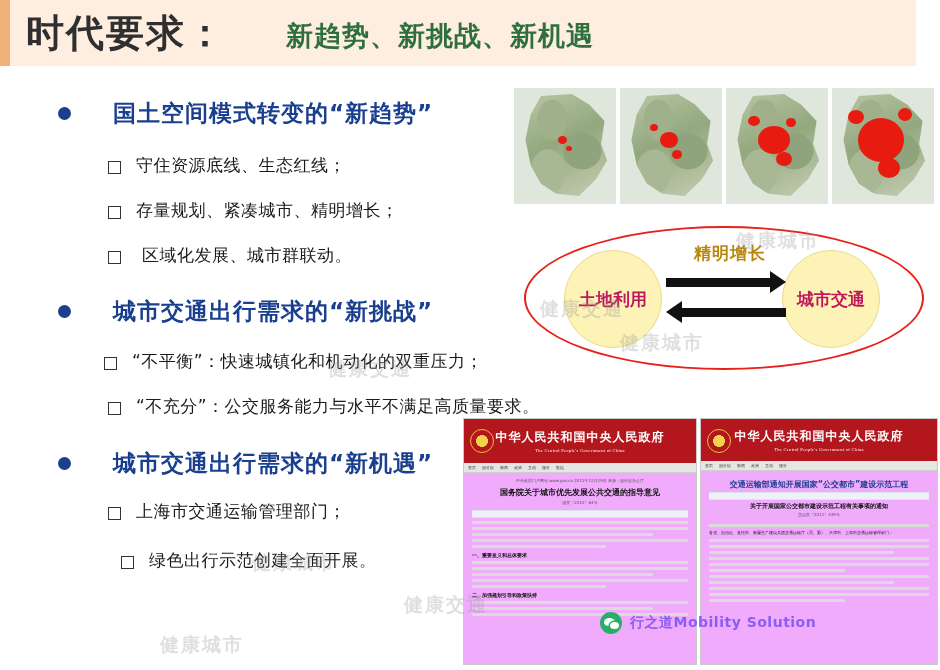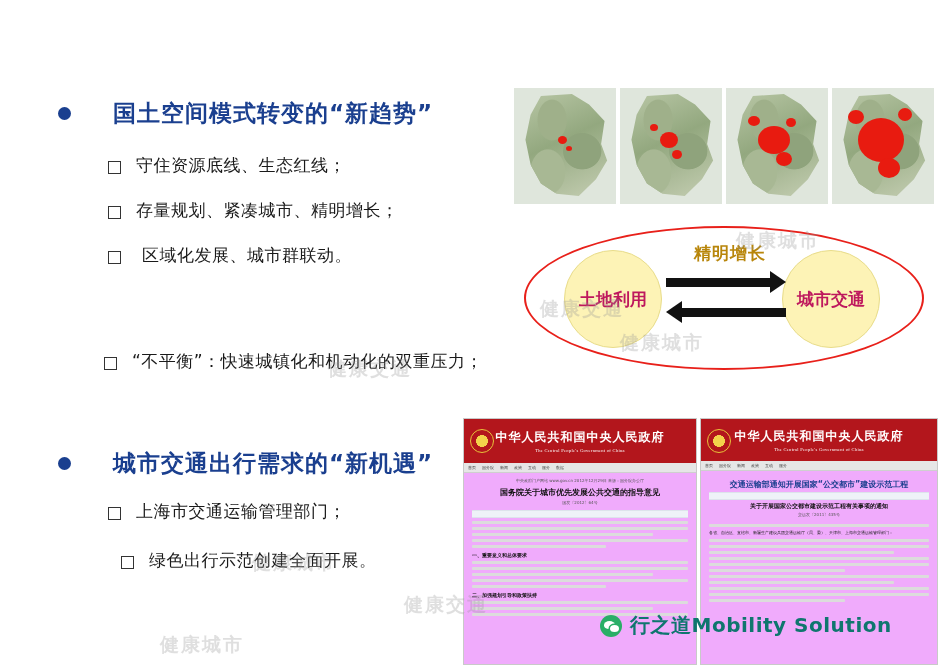--- a/index.html
+++ b/index.html
@@ -357,53 +357,66 @@
   .wechat-badge::after {
     content: "";
     position: absolute;
     left: 10px; top: 10px;
     width: 9px; height: 7px;
     background: #ffffff;
     border-radius: 50%;
     box-shadow: 0 0 0 1.5px #2aae67;
   }
   .footer-text {
-    font-size: 20px;
-    color: #0f766e;
+    font-size: 14px;
+    color: #8b5cf6;
     font-weight: bold;
     letter-spacing: 0.5px;
     font-family: "DejaVu Sans", sans-serif;
   }
 </style>
 </head>
 <body>
 
 <div class="slide">
 
+  <div class="header">
+    <div class="header-accent"></div>
+    <div class="header-title">时代要求：</div>
+    <div class="header-sub">新趋势、新挑战、新机遇</div>
+  </div>
 
   <div class="bullet-l1" style="left:58px; top:98px;">
     <span class="dot"></span>
     <span class="l1-text">国土空间模式转变的“新趋势”</span>
   </div>
   <div class="bullet-l2" style="left:108px; top:154px;">
     <span class="square"></span>
     <span class="l2-text">守住资源底线、生态红线；</span>
   </div>
   <div class="bullet-l2" style="left:108px; top:199px;">
     <span class="square"></span>
     <span class="l2-text">存量规划、紧凑城市、精明增长；</span>
   </div>
   <div class="bullet-l2" style="left:108px; top:244px;gap:6px;">
     <span class="square"></span>
     <span class="l2-text">区域化发展、城市群联动。</span>
   </div>
 
+  <div class="bullet-l1" style="left:58px; top:296px;">
+    <span class="dot"></span>
+    <span class="l1-text">城市交通出行需求的“新挑战”</span>
+  </div>
   <div class="bullet-l2" style="left:104px; top:350px;">
     <span class="square"></span>
     <span class="l2-text">“不平衡”：快速城镇化和机动化的双重压力；</span>
+  </div>
+  <div class="bullet-l2" style="left:108px; top:395px;">
+    <span class="square"></span>
+    <span class="l2-text">“不充分”：公交服务能力与水平不满足高质量要求。</span>
   </div>
 
   <div class="bullet-l1" style="left:58px; top:448px;">
     <span class="dot"></span>
     <span class="l1-text">城市交通出行需求的“新机遇”</span>
   </div>
   <div class="bullet-l2" style="left:108px; top:500px;">
     <span class="square"></span>
     <span class="l2-text">上海市交通运输管理部门；</span>
   </div>

